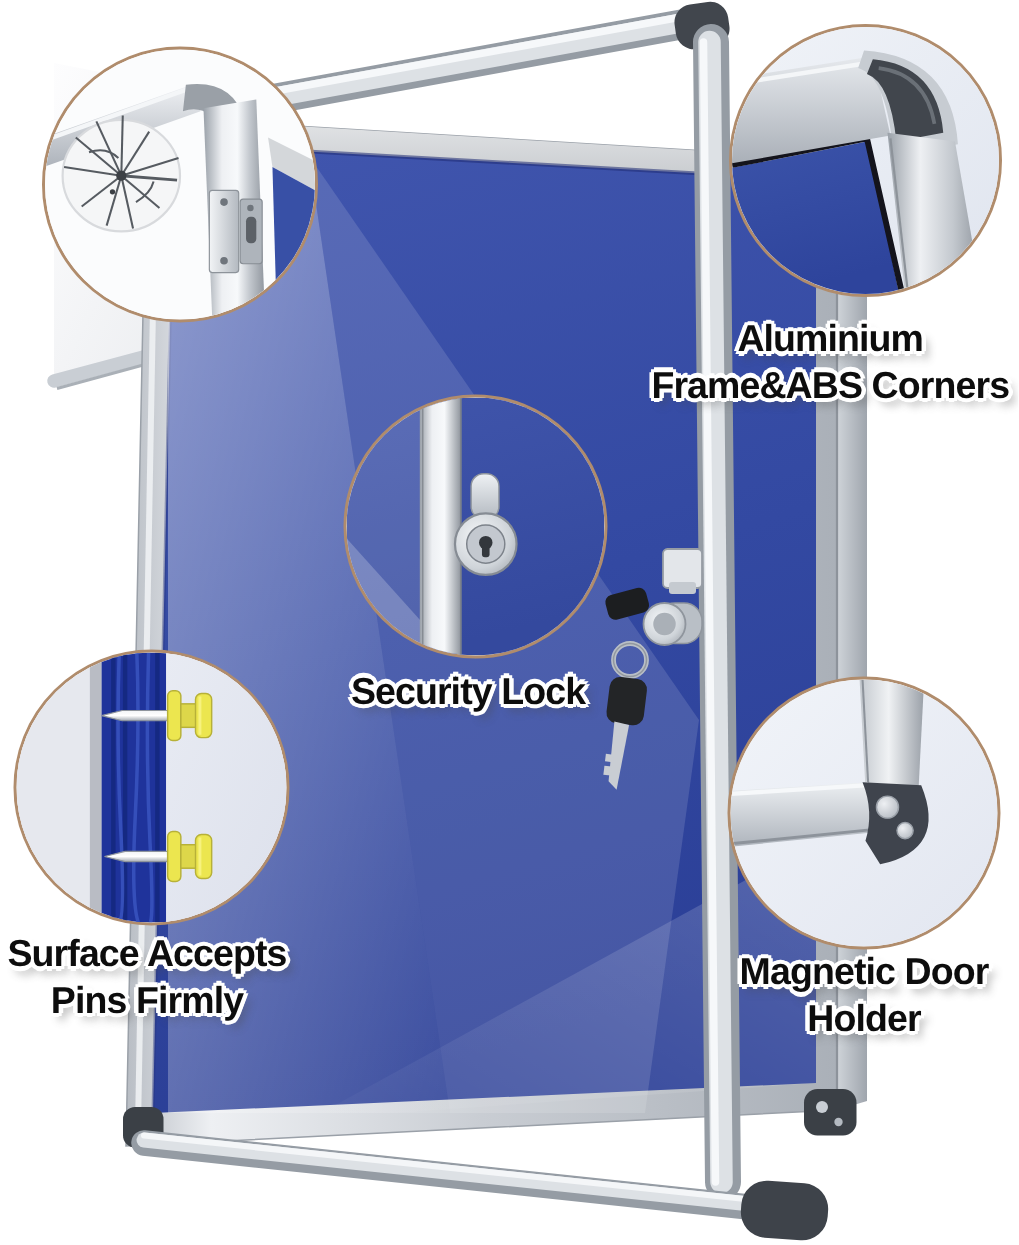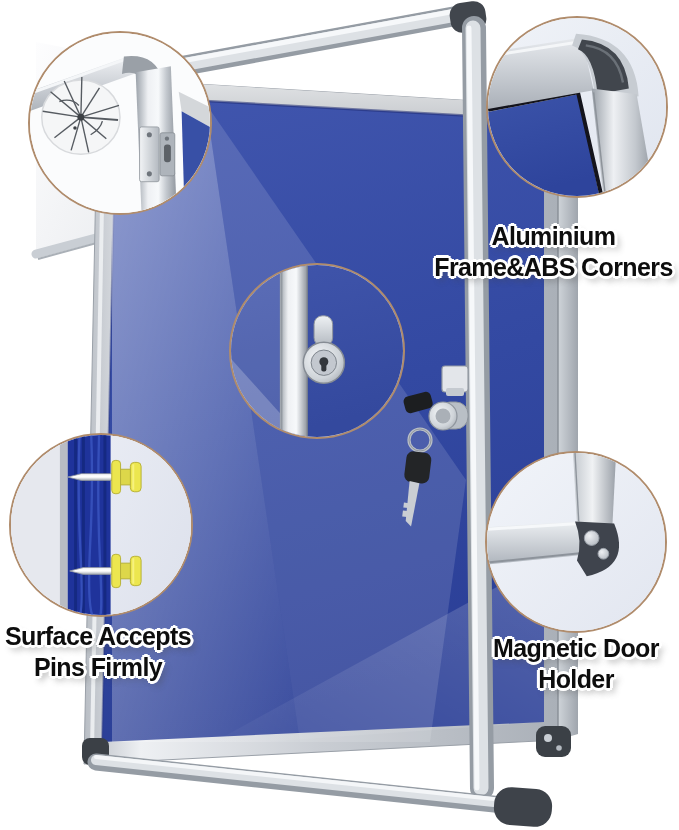--- a/index.html
+++ b/index.html
@@ -23,21 +23,21 @@
   .feature-label{
     position:absolute;text-align:center;
     font-weight:bold;font-size:25px;line-height:31px;letter-spacing:-0.6px;
     color:#0d0d0d;white-space:pre-line;
     text-shadow:
       -3px 0 0 #fff, 3px 0 0 #fff, 0 -3px 0 #fff, 0 3px 0 #fff,
       -2px -2px 0 #fff, 2px -2px 0 #fff, -2px 2px 0 #fff, 2px 2px 0 #fff,
       4px 5px 6px rgba(70,70,70,.45);
   }
   .lbl-shatter{left:6px;top:241px;width:224px;}
-  .lbl-aluminium{left:428px;top:221px;width:251px;}
+  .lbl-aluminium{left:428px;top:211px;width:251px;}
   .lbl-security{left:212px;top:446px;width:200px;}
   .lbl-surface{left:-10px;top:621px;width:216px;}
   .lbl-magnetic{left:466px;top:633px;width:220px;}
 </style>
 </head>
 <body>
 
 <div class="stage">
 
   <svg class="board-art" viewBox="0 0 679 830">
@@ -354,18 +354,19 @@
       <g>
         <path d="M90 70 L130 72 Q148 116 102 126 L92 110 Q98 90 90 70 Z" fill="#3f444d"></path>
         <circle cx="107" cy="87" r="7.5" fill="url(#c5dot)" stroke="#9aa0a8" stroke-width="1"></circle>
         <circle cx="119" cy="103" r="5.5" fill="url(#c5dot)" stroke="#9aa0a8" stroke-width="1"></circle>
       </g>
     </svg>
   </div>
 
   <div class="feature-label lbl-aluminium">Aluminium
 Frame&amp;ABS Corners</div>
+  <div class="feature-label lbl-security">Security Lock</div>
   <div class="feature-label lbl-surface">Surface Accepts
 Pins Firmly</div>
   <div class="feature-label lbl-magnetic">Magnetic Door
 Holder</div>
 
 </div>
 
 </body></html>

